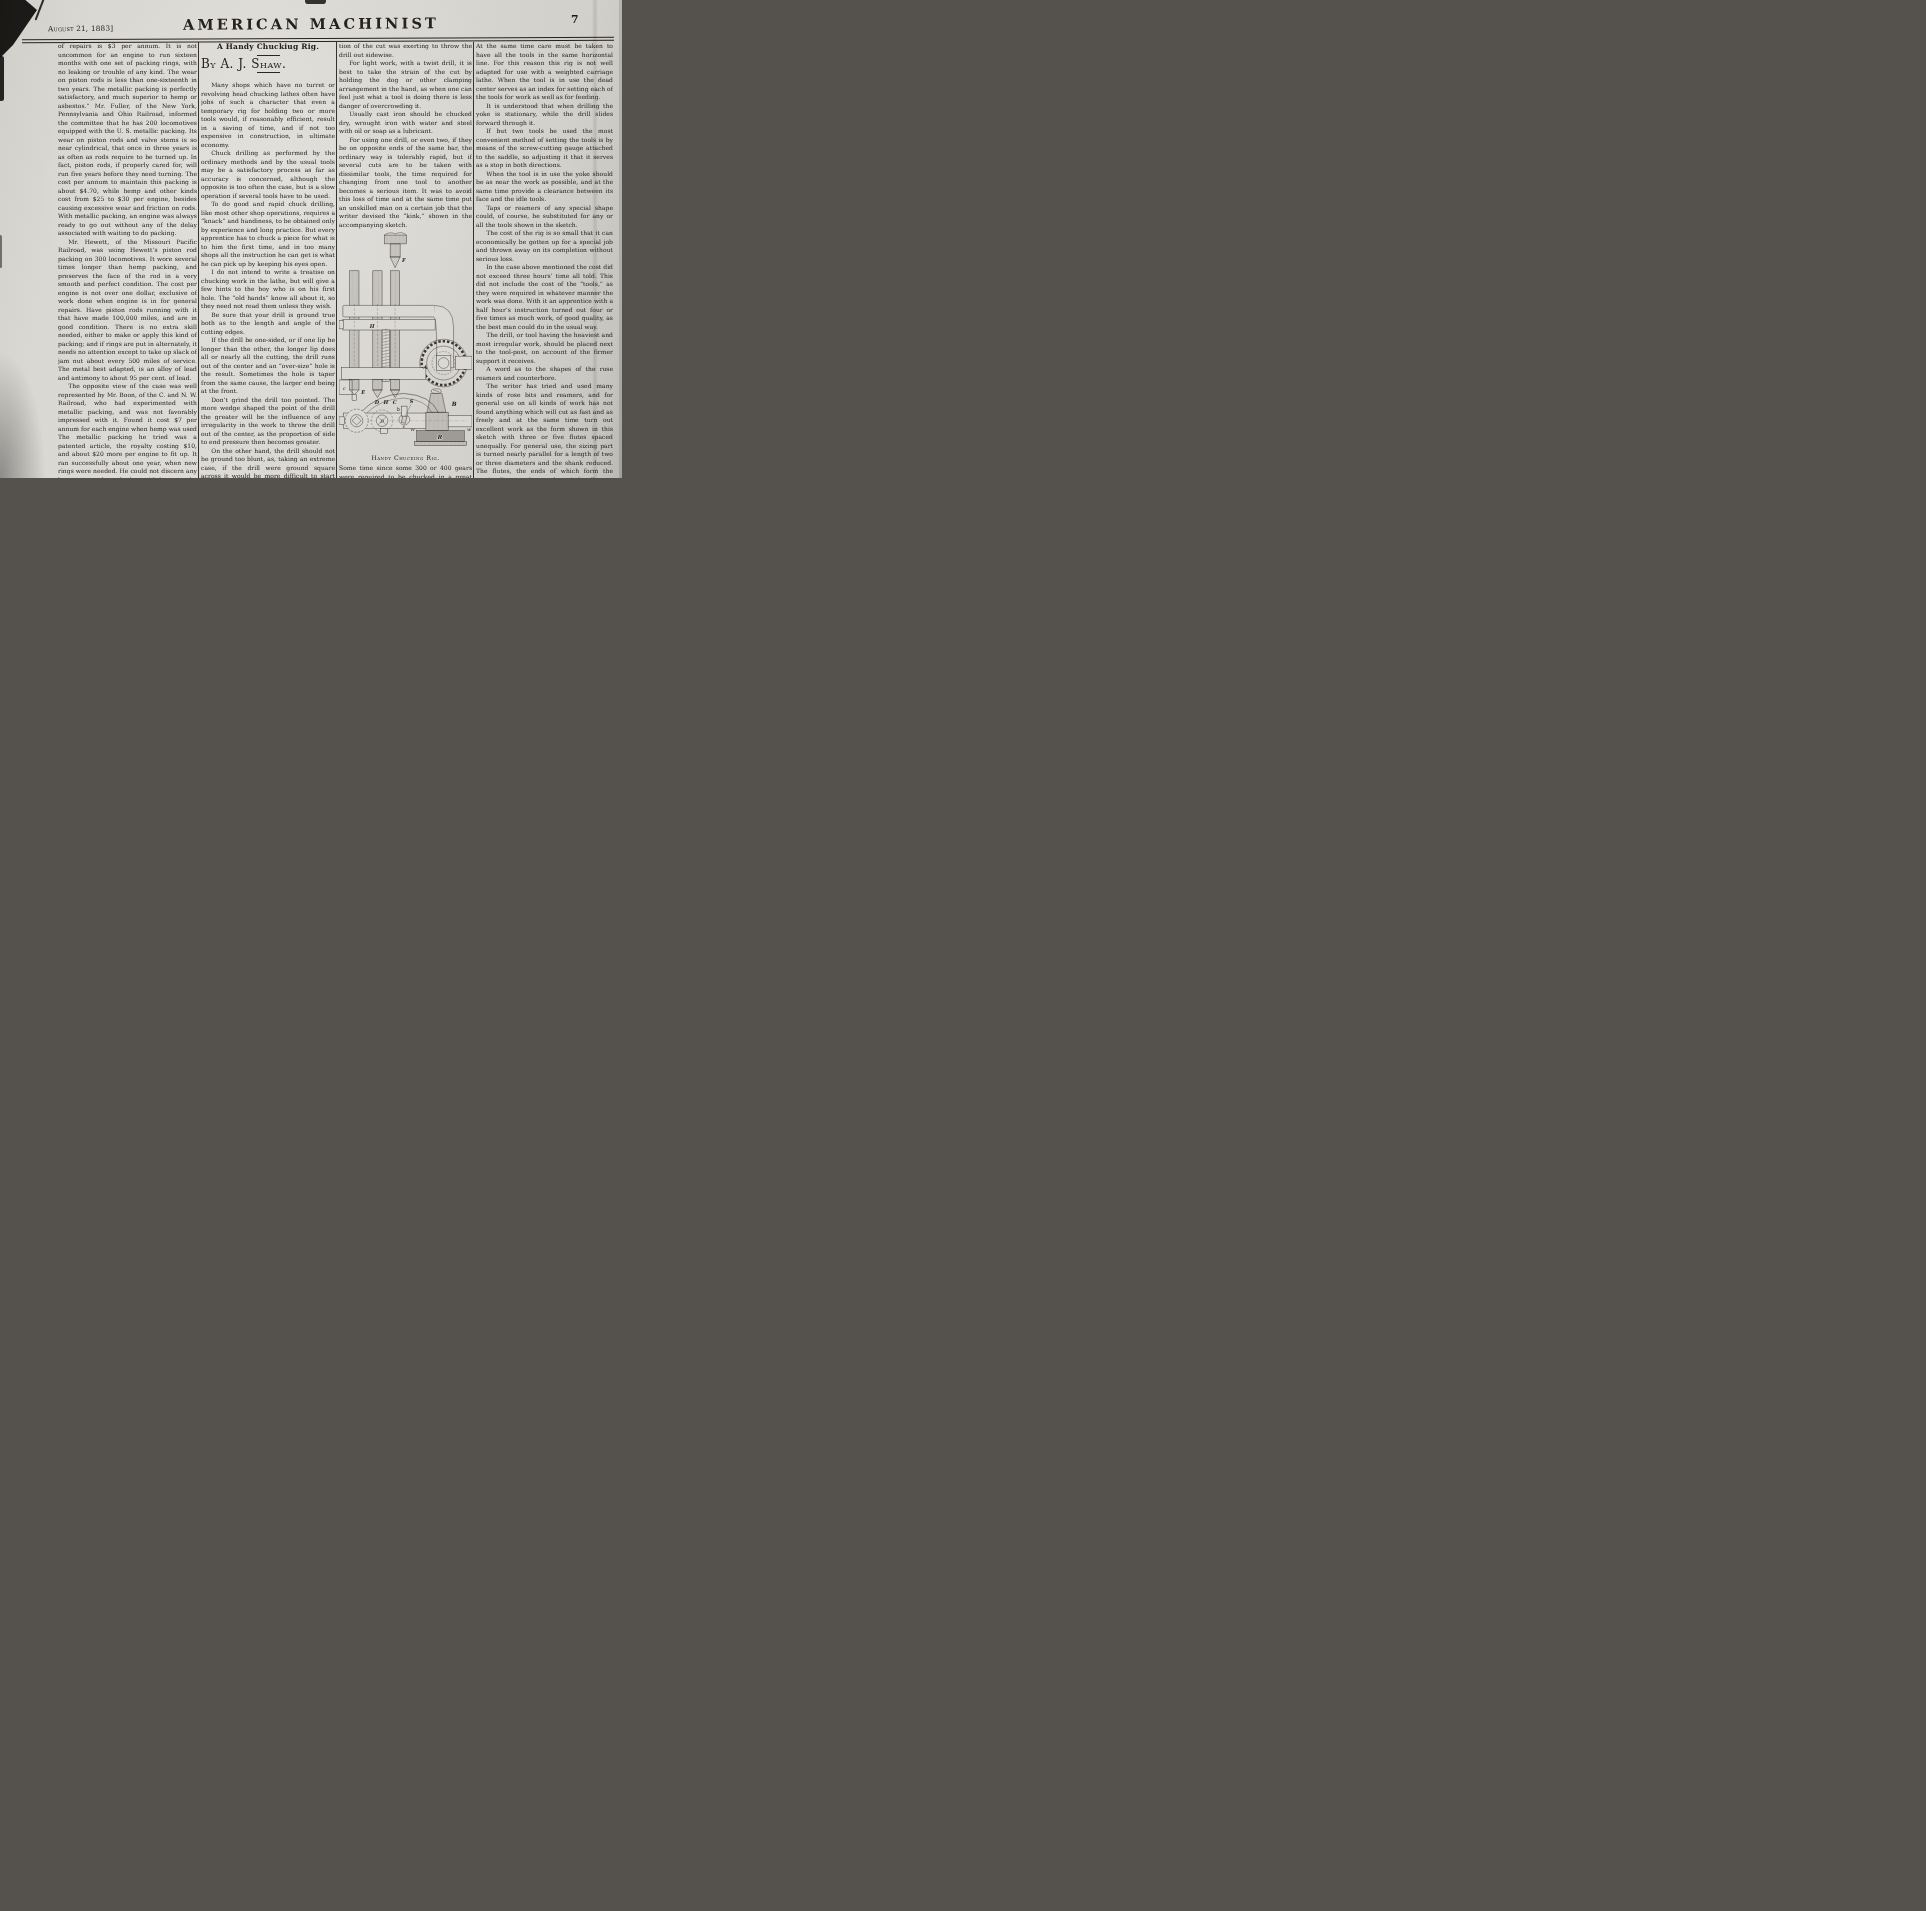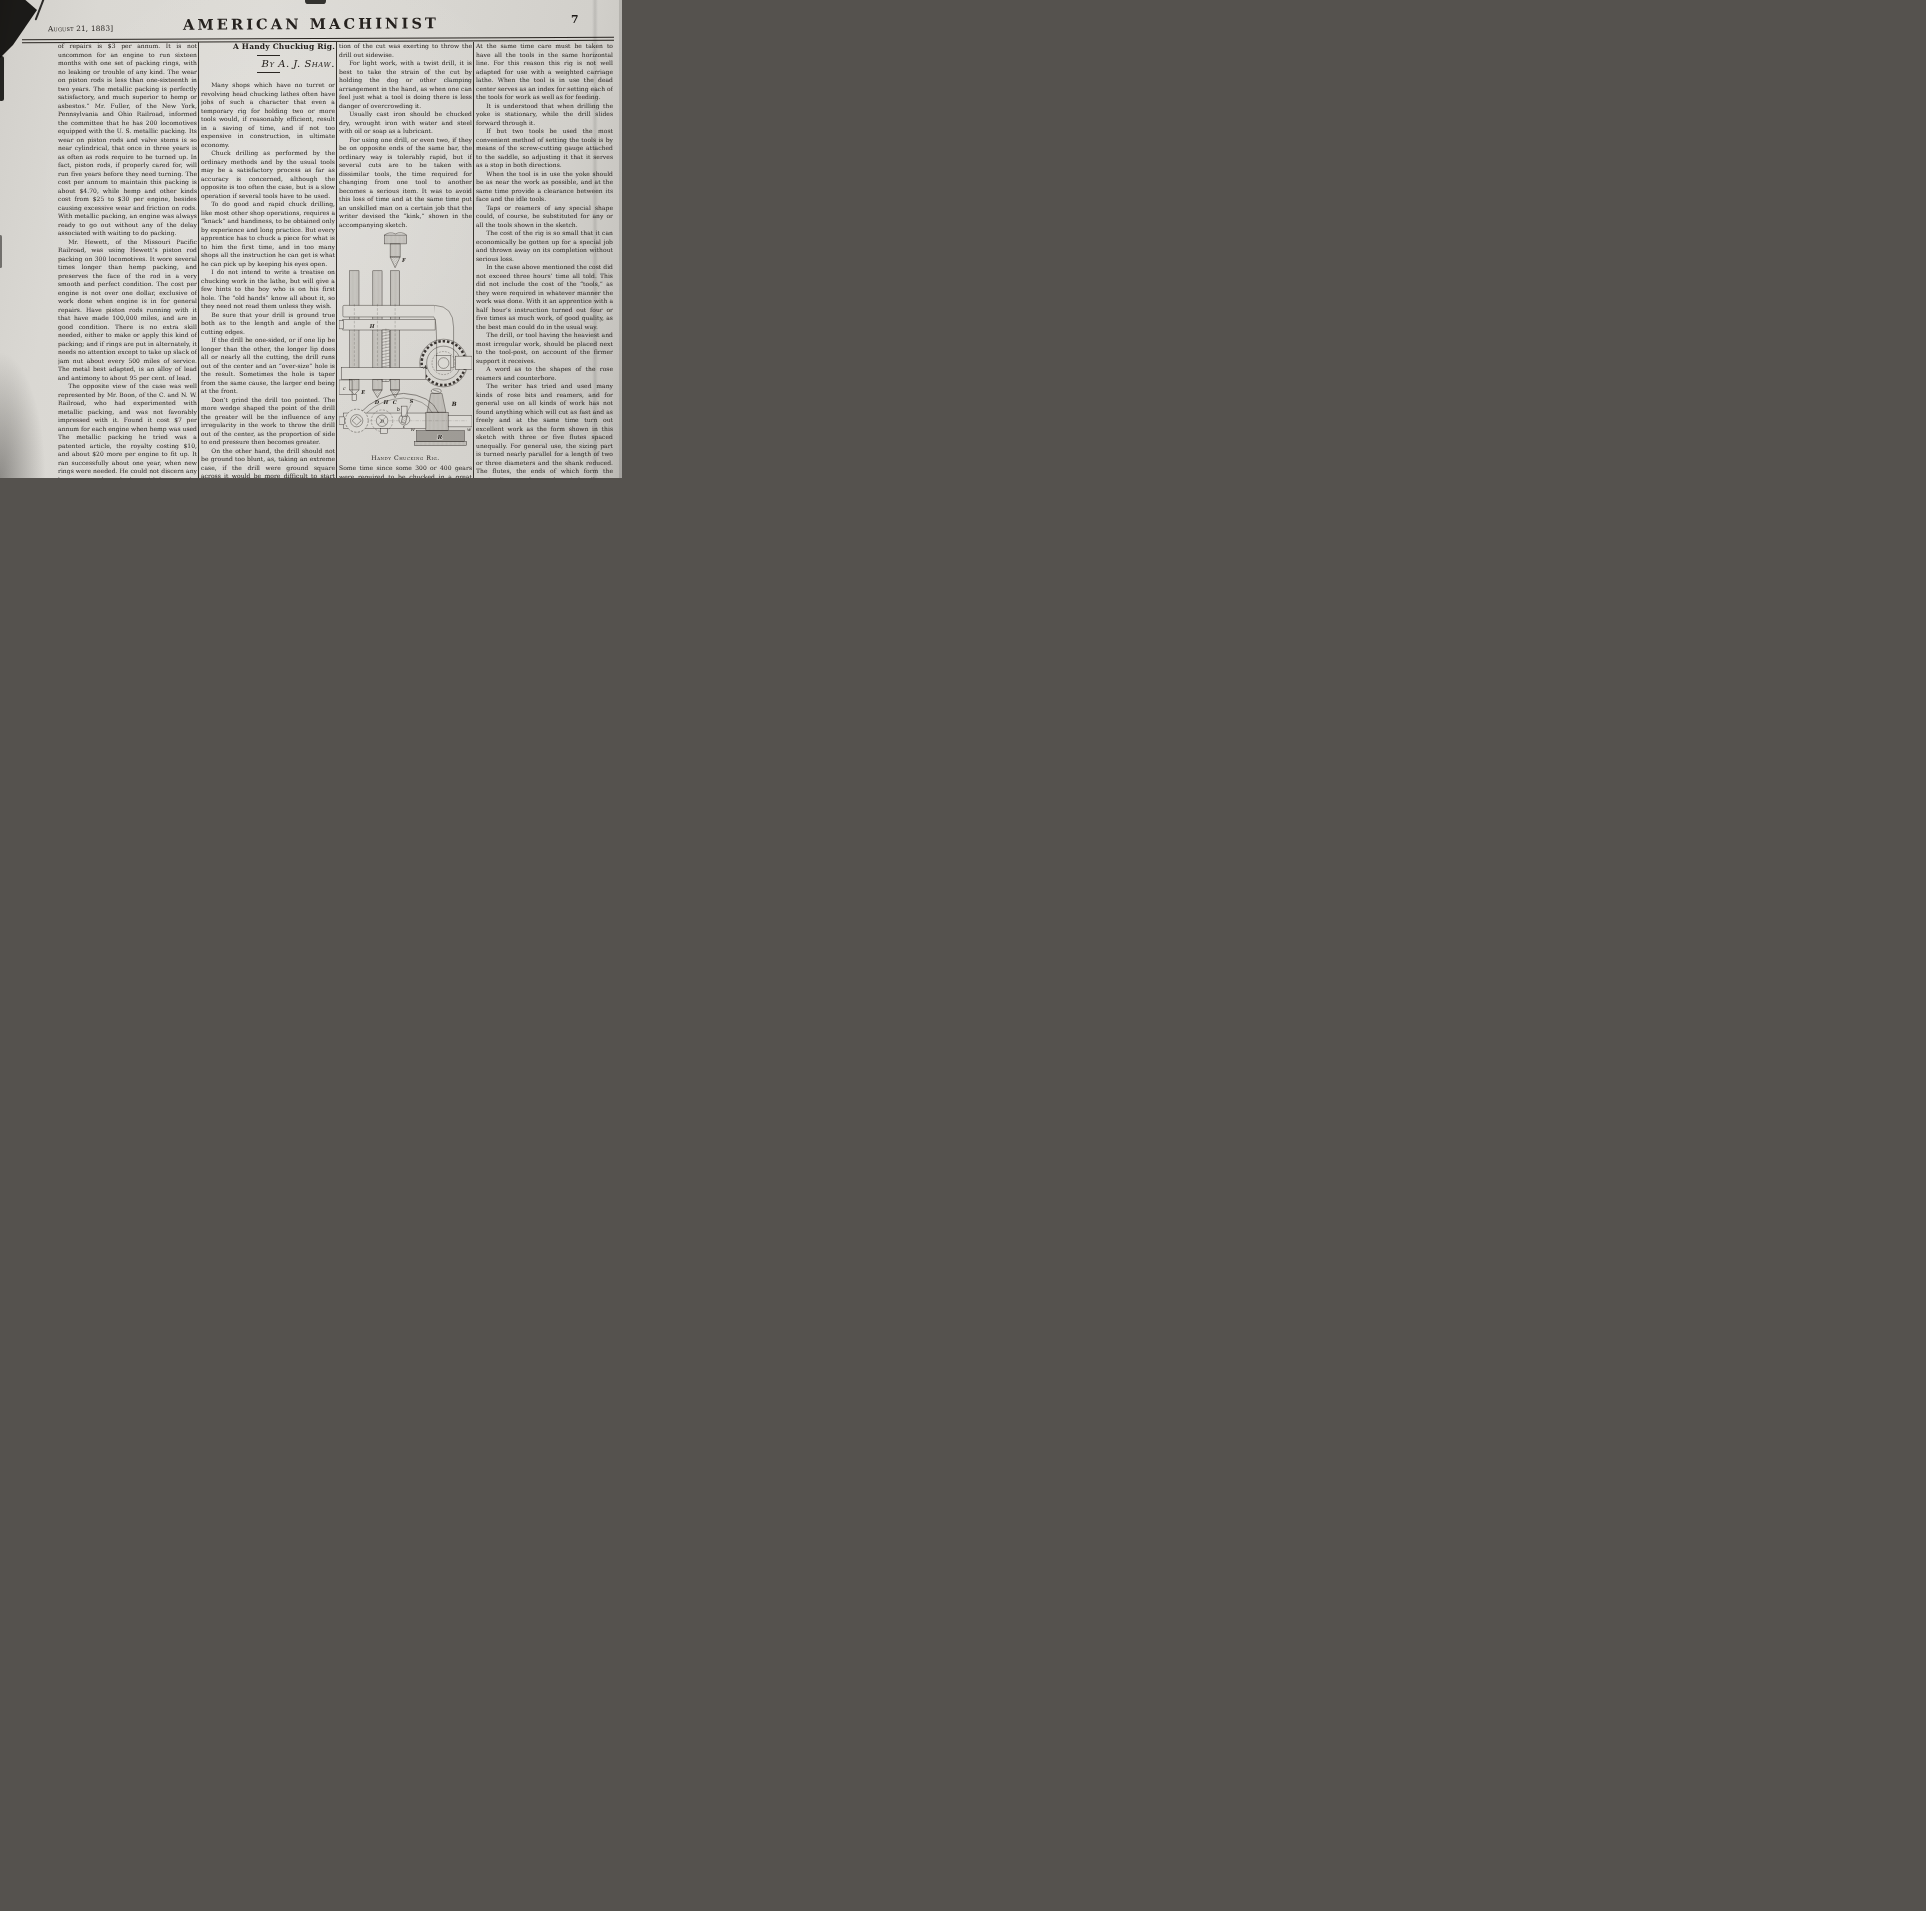--- a/index.html
+++ b/index.html
@@ -21,23 +21,23 @@
   .vr1 { left:198px; } .vr2 { left:336px; } .vr3 { left:473px; }
   .col { position:absolute; top:42px; bottom:0; overflow:hidden; text-align:justify;
          font-size:6px; line-height:8.5px; letter-spacing:0.04px; color:#24201c; }
   .col1 { left:58px; width:139px; }
   .col2 { left:201px; width:134px; }
   .col3 { left:339px; width:133px; }
   .col4 { left:476px; width:137px; }
   .para { margin:0; text-indent:1.7em; }
   .flush { text-indent:0; }
   
-  .article-title { margin:0.8px 0 0 0; text-align:right; font-weight:bold; font-size:7.5px; text-indent:0; letter-spacing:0.2px; }
+  .article-title { margin:0.8px 0 0 0; text-align:center; font-weight:bold; font-size:7.5px; text-indent:0; letter-spacing:0.2px; }
   .head-rule { width:23px; height:0; border-top:0.5px solid #2a2622; margin:3.9px auto 3.5px auto; }
-  .byline { text-align:right; font-variant:small-caps; font-size:10px; letter-spacing:0.5px; text-indent:0; margin:0;font-style:italic; }
+  .byline { text-align:left; font-variant:small-caps; font-size:12px; letter-spacing:0.5px; text-indent:0; margin:0; }
   .byline-gap { height:4.6px; }
   
   .figure-wrap { position:relative; margin:3.1px 0 0 0; }
   .fig-caption { text-align:center; font-variant:small-caps; font-size:6.2px; letter-spacing:0.5px; margin:3.1px 0 2.3px 0; text-indent:0; }
   
   .blob { position:absolute; background:#0d0c0a; }
   .blob-tl { left:0; top:0; width:37px; height:58px;
     clip-path:polygon(0 0, 25.4px 0, 37px 10px, 13px 45px, 0 58px); opacity:.93; }
   .blob-tl2 { left:39px; top:-3.9px; width:1.9px; height:25px; transform:rotate(21deg); border-radius:1.2px; opacity:.85; }
   .blob-left1 { left:-1.5px; top:56px; width:5px; height:45px; border-radius:3.1px; opacity:.88; }

